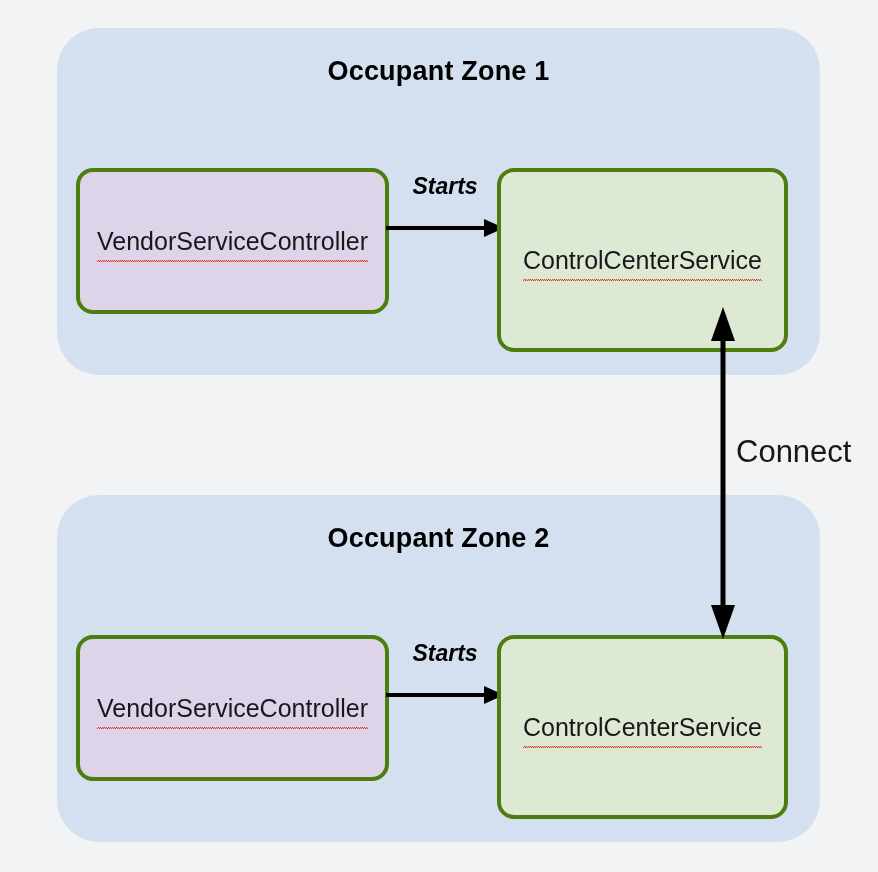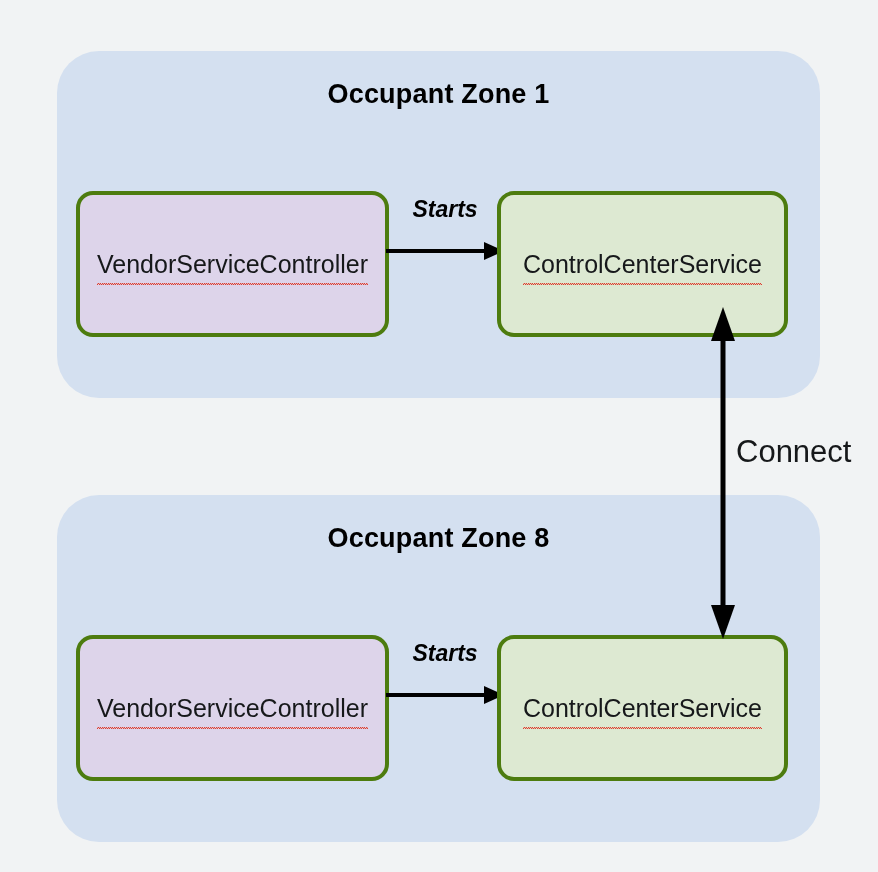--- a/index.html
+++ b/index.html
@@ -22,21 +22,21 @@
   
   .zone {
     position: absolute;
     left: 57px;
     width: 763px;
     height: 347px;
     background: #d4e0f0;
     border-radius: 42px;
     box-sizing: border-box;
   }
-  #zone-1 { top: 28px; margin-top: 23px; }
+  #zone-1 { top: 28px; }
   #zone-2 { top: 495px; }
 
   .zone-title {
     position: absolute;
     left: 0;
     right: 0;
     top: 28px;
     text-align: center;
     font-size: 27px;
     font-weight: bold;
@@ -58,21 +58,21 @@
     left: 19px;
     top: 140px;
     width: 313px;
     height: 146px;
     background: #ddd4ea;
   }
   .node-control {
     left: 440px;
     top: 140px;
     width: 291px;
-    height: 146px;
+    height: 184px;
     background: #dde9d2;
   }
   .node-label {
     font-size: 25px;
     color: #16181a;
     white-space: nowrap;
     position: relative;
     line-height: 1;
   }
   
@@ -145,21 +145,21 @@
       <line x1="0" y1="15" x2="100" y2="15" stroke="#000000" stroke-width="4"></line>
       <polygon points="98,6 118,15 98,24" fill="#000000"></polygon>
     </svg>
 
     <div class="node node-control">
       <span class="node-label">ControlCenterService</span>
     </div>
   </div>
 
   <div class="zone" id="zone-2">
-    <div class="zone-title">Occupant Zone 8</div>
+    <div class="zone-title">Occupant Zone 2</div>
 
     <div class="node node-vendor">
       <span class="node-label">VendorServiceController</span>
     </div>
 
     <div class="starts-label">Starts</div>
 
     <svg class="starts-arrow" viewBox="0 0 118 30">
       <line x1="0" y1="15" x2="100" y2="15" stroke="#000000" stroke-width="4"></line>
       <polygon points="98,6 118,15 98,24" fill="#000000"></polygon>

